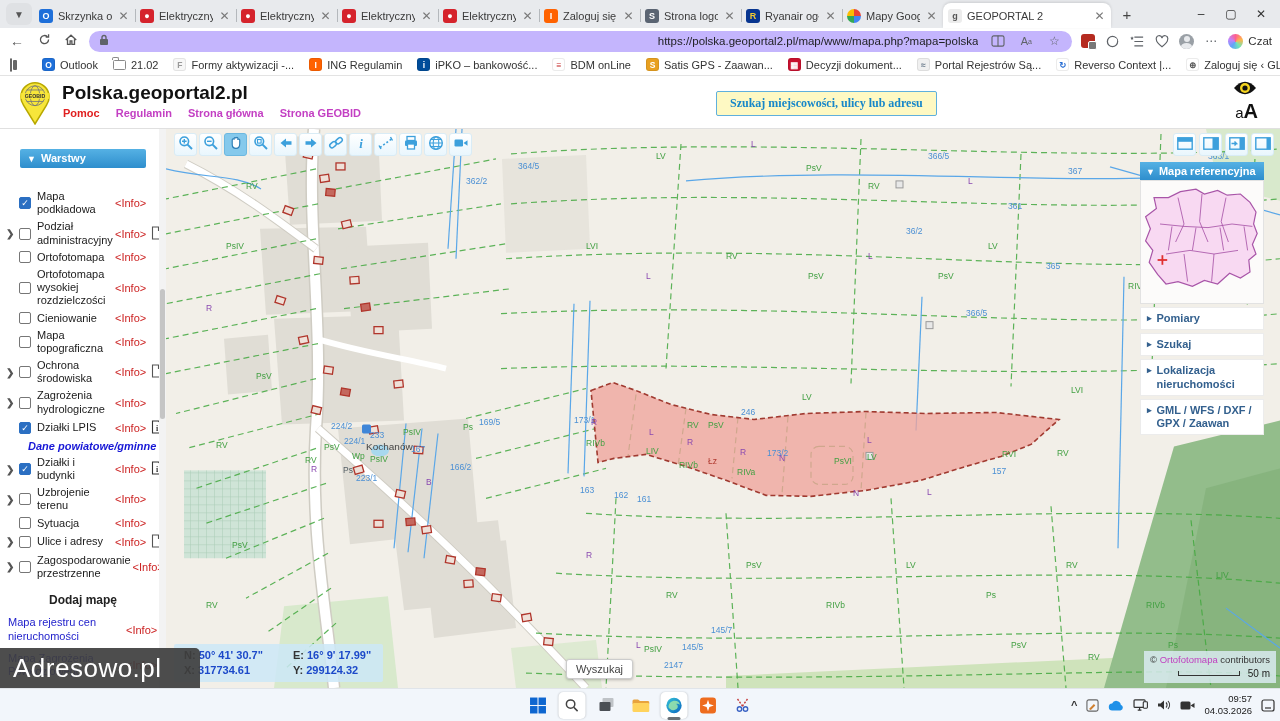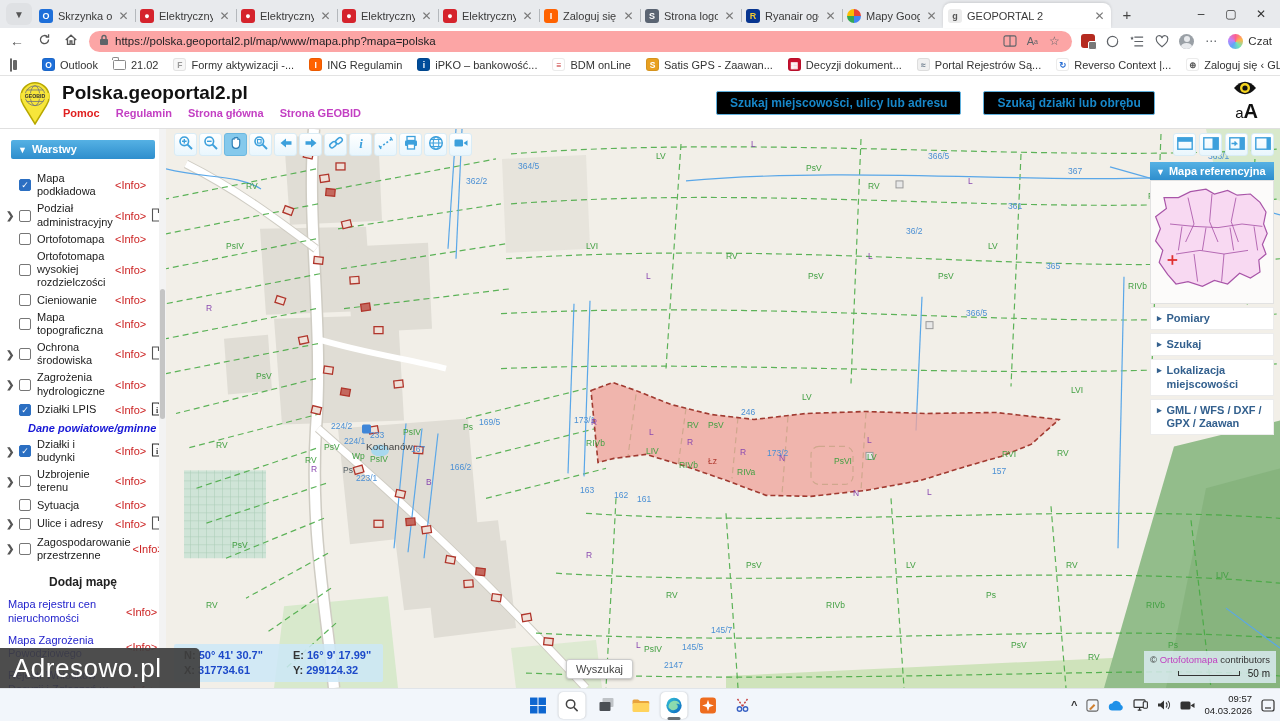--- a/index.html
+++ b/index.html
@@ -20,22 +20,22 @@
   .fav.conic { background:conic-gradient(#ea4335 0 25%, #4285f4 0 50%, #34a853 0 75%, #fbbc04 0); border-radius:50%; }
   .tlabel { flex:1; overflow:hidden; white-space:nowrap; }
   .tclose { flex:none; width:13px; font-size:12px; color:#777; text-align:center; }
   .newtab { width:24px; height:24px; margin:0 0 2px 4px; font-size:15px; color:#444; display:flex; align-items:center; justify-content:center; flex:none; }
   .winctl { margin-left:auto; display:flex; height:100%; flex:none; }
   .winbtn { width:30px; height:100%; display:flex; align-items:center; justify-content:center; font-size:12px; color:#333; }
 
   
   .addressbar { height:26px; background:#fff; display:flex; align-items:center; padding:0 8px; gap:9px; }
   .navico { font-size:14px; color:#555; width:18px; text-align:center; flex:none; }
-  .urlpill { flex:1; height:21px; background:#fca5a5; border-radius:11px; display:flex; align-items:center;
-    padding:0 10px; gap:6px; font-size:11.5px; color:#202124; min-width:0; }
+  .urlpill { flex:1; height:21px; background:#c4b5fd; border-radius:11px; display:flex; align-items:center;
+    padding:0 10px; gap:12px; font-size:11.5px; color:#202124; min-width:0;text-align:right; }
   .urltext { flex:1; overflow:hidden; white-space:nowrap; }
   .pillico { color:#5f6368; font-size:11px; flex:none; }
   .abright { display:flex; align-items:center; gap:9px; flex:none; }
   .abico { color:#5f6368; font-size:12px; width:16px; height:16px; display:flex; align-items:center; justify-content:center; }
   .ext-red { width:14px; height:14px; border-radius:3px; background:#b52b20; position:relative; }
   .ext-red::after { content:''; position:absolute; right:-2px; bottom:-2px; width:7px; height:7px; background:#777; border:1px solid #fff; border-radius:2px; }
   .avatar { width:15px; height:15px; border-radius:50%; background:#9aa0a6; position:relative; overflow:hidden; }
   .avatar::before { content:''; position:absolute; top:2px; left:4.5px; width:6px; height:6px; border-radius:50%; background:#e8eaed; }
   .avatar::after { content:''; position:absolute; top:9px; left:2px; width:11px; height:7px; border-radius:50% 50% 0 0; background:#e8eaed; }
   .copilot { display:flex; align-items:center; gap:5px; font-size:11.5px; color:#333; }
@@ -52,29 +52,29 @@
   .sidebtn::before { content:''; position:absolute; left:2px; top:1px; bottom:1px; width:4px; background:#666; border-radius:1px; }
 
   
   .siteheader { height:52px; background:#fff; position:relative; }
   .geobid-logo { position:absolute; left:14px; top:3px; }
   .htitle { position:absolute; left:62px; top:6px; font-size:19px; font-weight:bold; color:#111; }
   .hlinks { position:absolute; left:63px; top:31px; display:flex; gap:16px; font-size:11px; font-weight:bold; }
   .hlink { color:#c33fc3; }
   .hlink:first-child { color:#e02020; }
   .hbtns { position:absolute; left:716px; top:15px; display:flex; gap:22px; }
-  .hbtn { border:1px solid #5fb0dd; background:#000000; color:#1787c9; font-size:12px; font-weight:bold; padding:4px 13px; border-radius:2px; font-family:Liberation Sans, sans-serif; }
+  .hbtn { border:1px solid #5fb0dd; background:#fef9c3; color:#1787c9; font-size:12px; font-weight:bold; padding:4px 13px; border-radius:2px; font-family:Liberation Serif, serif; }
   .a11y { position:absolute; right:22px; top:4px; text-align:right; }
   .a11y .aa { font-size:15px; color:#111; line-height:1; margin-top:1px; }
   .a11y .aa .big { font-size:20px; font-weight:bold; }
 
   
   .content { display:flex; height:560px; border-top:1px solid #e0e0e0; }
   .sidebar { width:166px; background:#fff; position:relative; font-size:11px; flex:none; }
-  .panelhead { margin:11px; height:19px; line-height:19px; background:linear-gradient(#55b1e4,#2e8ecd); color:#fff; font-weight:bold; padding-left:7px; border-radius:2px; }
+  .panelhead { margin:20px; height:19px; line-height:19px; background:linear-gradient(#55b1e4,#2e8ecd); color:#fff; font-weight:bold; padding-left:7px; border-radius:2px; }
   .panelhead .tri { font-size:9px; margin-right:5px; }
   #layers { margin-top:10px; }
   .layer-row { display:grid; grid-template-columns:13px 18px 1fr 36px 13px; align-items:center; padding:2px 2px 2px 6px; }
   .exp { color:#555; font-size:10px; font-weight:bold; }
   .cb { width:12px; height:12px; border:1.5px solid #767676; border-radius:2px; background:#fff; font-size:9px; line-height:10px; text-align:center; color:#fff; }
   .cb.on { background:#2b6fc2; border-color:#2b6fc2; }
   .llabel { line-height:1.2; color:#1a1a1a; padding-right:2px; }
   .linfo { color:#cc2222; }
   .ldoc { width:13px; }
   .layer-divider { color:#1717d6; font-style:italic; font-weight:bold; padding:2px 0 2px 28px; }
@@ -85,21 +85,21 @@
   .sb-thumb { position:absolute; left:1px; width:5px; top:160px; height:130px; background:#c5c5c5; border-radius:3px; }
 
   
   .maparea { flex:1; position:relative; background:#f2efe8; overflow:hidden; }
   #mapsvg { position:absolute; inset:0; }
   .mtoolbar { position:absolute; top:4px; left:8px; display:flex; gap:2px; }
   .mtool { width:23px; height:23px; background:linear-gradient(#ffffff,#e9f6fd); border:1px solid #d9ecf6; border-radius:3px; display:flex; align-items:center; justify-content:center; }
   .mtool.sel { background:#85c9ec; border-color:#6db8e0; }
   .ltools { position:absolute; top:4px; right:6px; display:flex; gap:3px; }
 
-  .refpanel { position:absolute; top:33px; right:6px; width:124px; }
+  .refpanel { position:absolute; top:33px; right:16px; width:124px; }
   .refhead { background:linear-gradient(#55b1e4,#2e8ecd); color:#fff; font-weight:bold; font-size:11px; height:18px; line-height:18px; padding-left:6px; }
   .refhead .tri { font-size:9px; margin-right:4px; }
   .refmap { background:#fcfbfa; border:1px solid #e2e2e2; height:124px; padding:1px; }
   .mrow { background:#fff; margin-top:3px; padding:4px 3px 4px 6px; font-size:11px; font-weight:bold; color:#33608e; display:flex; gap:5px; border:1px solid #ececec; line-height:1.2; }
   .mrow .arr { color:#33608e; font-size:9px; padding-top:1px; }
 
   .coords { position:absolute; left:8px; bottom:6px; background:rgba(205,231,247,.85); padding:5px 12px 6px 10px;
     display:grid; grid-template-columns:auto auto; gap:3px 30px; font-size:11px; border-radius:2px; }
   .clabel { color:#333; font-weight:bold; }
   .cval { color:#1c49c9; font-weight:bold; }
@@ -314,21 +314,20 @@
     </span>
     <div class="htitle">Polska.geoportal2.pl</div>
     <div class="hlinks" id="header-links">
         <span class="hlink">Pomoc</span>
         <span class="hlink">Regulamin</span>
         <span class="hlink">Strona główna</span>
         <span class="hlink">Strona GEOBID</span>
       </div>
     <div class="hbtns" id="header-buttons">
         <button class="hbtn">Szukaj miejscowości, ulicy lub adresu</button>
-        <button class="hbtn">Szukaj działki lub obrębu</button>
       </div>
     <div class="a11y">
       <svg width="26" height="16" viewBox="0 0 24 16">
         <path d="M1 8 Q12 -4.5 23 8 Q12 20.5 1 8Z" fill="#111"></path>
         <circle cx="12" cy="8" r="5" fill="#f5d420"></circle>
           <circle cx="12" cy="8" r="2.6" fill="#111"></circle>
       </svg>
       <div class="aa">a<span class="big">A</span></div>
     </div>
   </div>
@@ -851,21 +850,21 @@
             <div class="mrow">
               <span class="arr">▸</span>
               <span>Pomiary</span>
             </div>
             <div class="mrow">
               <span class="arr">▸</span>
               <span>Szukaj</span>
             </div>
             <div class="mrow">
               <span class="arr">▸</span>
-              <span>Lokalizacja miejscowości</span>
+              <span>Lokalizacja nieruchomości</span>
             </div>
             <div class="mrow">
               <span class="arr">▸</span>
               <span>GML / WFS / DXF / GPX / Zaawan</span>
             </div>
           </div>
       </div>
 
       <div class="coords">
         <div><span class="clabel">N:</span> <span class="cval">50° 41' 30.7"</span></div>

